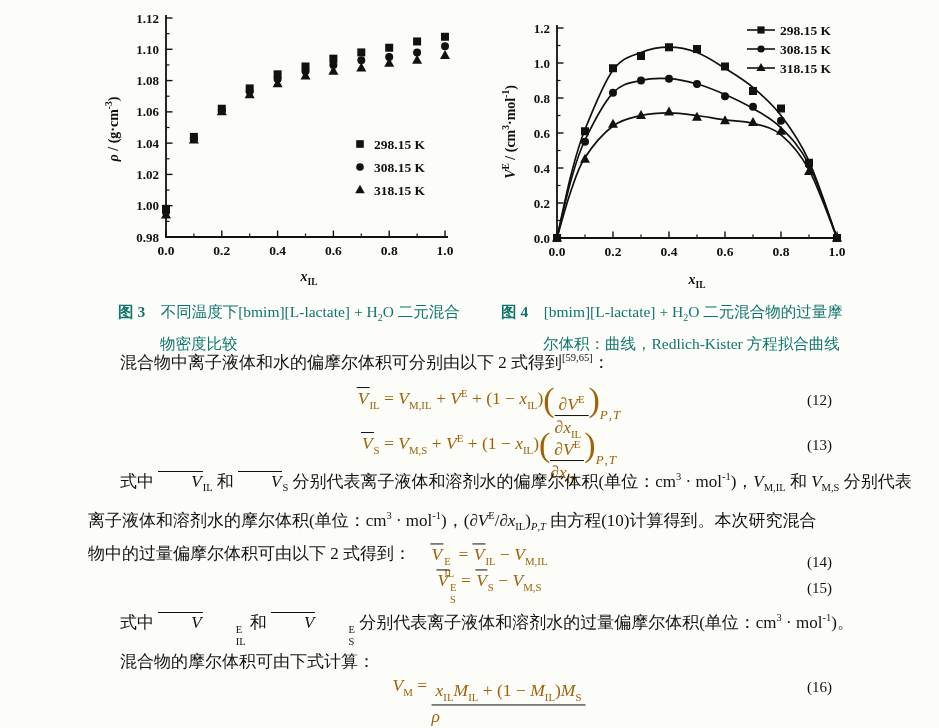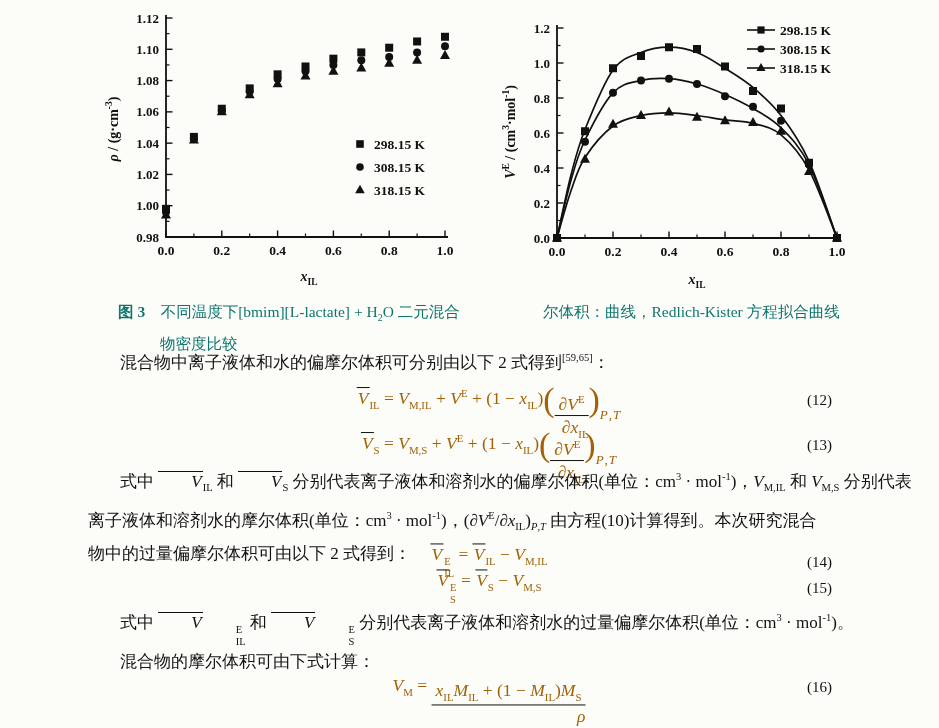--- a/index.html
+++ b/index.html
@@ -22,21 +22,21 @@
   .para{position:absolute;font-size:17px;line-height:27.5px;color:#131313;white-space:nowrap;}
   .para .ln{display:block;}
   .indent{text-indent:32px;}
   sub,sup{font-size:0.62em;}
   
   .eqrow{position:absolute;left:88px;width:802px;}
   .eqbody{position:absolute;left:50%;top:50%;transform:translate(-50%,-50%);
           font-size:17.5px;white-space:nowrap;color:#a16207;}
   .eqnum{position:absolute;right:58px;top:50%;transform:translateY(-50%);font-size:15px;color:#101010;}
   .ov{display:inline-block;border-top:1.6px solid #101010;line-height:1.05;padding:1px 1px 0 1px;}
-  .frac{display:inline-block;vertical-align:middle;text-align:right;line-height:1.15;margin-top:33px;}
+  .frac{display:inline-block;vertical-align:middle;text-align:left;line-height:1.15;margin-top:33px;}
   .frac .ft{display:block;border-bottom:1.4px solid #101010;padding:0 4px 1px 4px;}
   .frac .fb{display:block;padding-top:1px;}
   .lp{font-size:34px;line-height:0;vertical-align:middle;font-weight:400;}
   .psub{font-size:13px;vertical-align:-15px;letter-spacing:1px;}
   .stk{display:inline-flex;flex-direction:column;align-items:flex-start;font-size:10.5px;
        line-height:1.15;vertical-align:-5px;margin-left:1px;}
   .stk span{display:block;}
 </style>
 </head>
 <body>
@@ -218,20 +218,21 @@
       </svg>
     <div class="ylab" style="left:52px;top:132px"><i>V</i><sup>E</sup> / (cm<sup>3</sup>·mol<sup>-1</sup>)</div>
     <div class="xlab" style="left:239px;top:281px"><i>x</i><sub>IL</sub></div>
   </div>
 
   <div class="cap" style="left:118px;top:299px">
     <div class="l1"><b>图 3</b>　不同温度下[bmim][L-lactate] + H<sub>2</sub>O 二元混合</div>
     <div class="l2">物密度比较</div>
   </div>
   <div class="cap" style="left:501px;top:299px">
+    <div class="l1"><b>图 4</b>　[bmim][L-lactate] + H<sub>2</sub>O 二元混合物的过量摩</div>
     <div class="l2">尔体积：曲线，Redlich-Kister 方程拟合曲线</div>
   </div>
 
   <div class="para" style="left:88px;top:344px;width:802px">
     <span class="ln indent">混合物中离子液体和水的偏摩尔体积可分别由以下 2 式得到<sup>[59,65]</sup>：</span>
   </div>
 
   <div class="eqrow" style="top:376px;height:48px">
     <div class="eqbody"><span class="ov"><i>V</i></span><sub>IL</sub> = <i>V</i><sub>M,IL</sub> + <i>V</i><sup>E</sup> + (1 − <i>x</i><sub>IL</sub>)<span class="lp">(</span><span class="frac"><span class="ft">∂<i>V</i><sup>E</sup></span><span class="fb">∂<i>x</i><sub>IL</sub></span></span><span class="lp">)</span><sub class="psub"><i>P</i>,<i>T</i></sub></div>
     <div class="eqnum">(12)</div>

